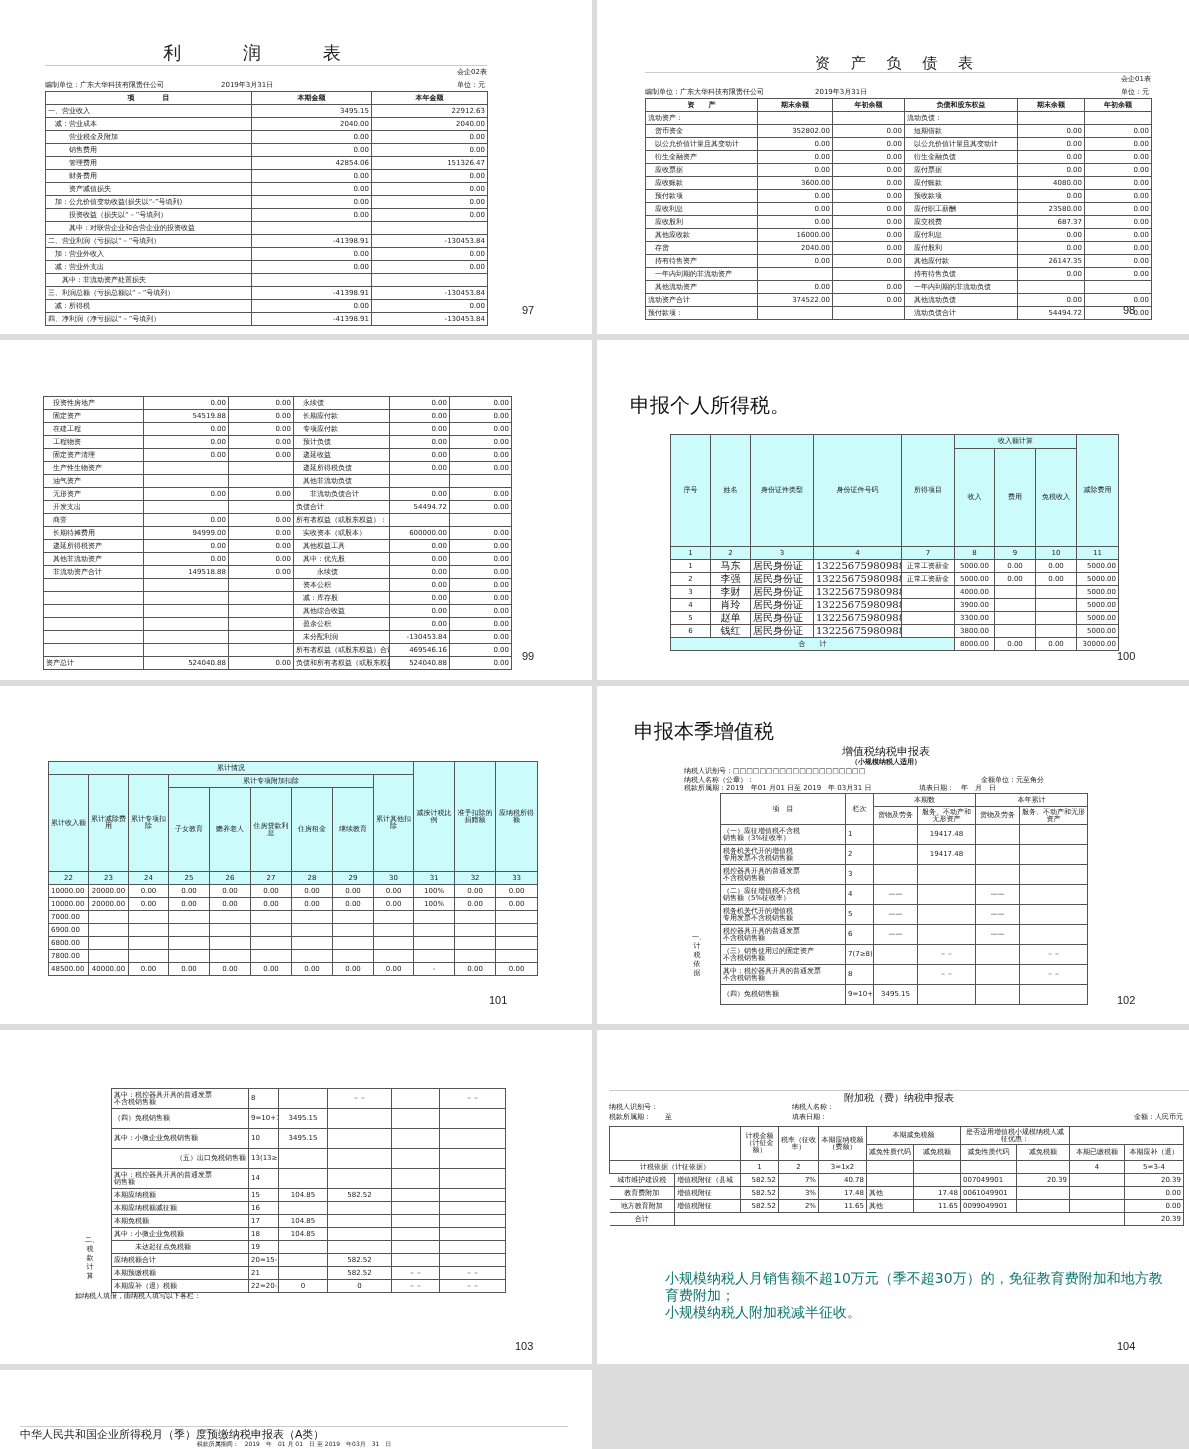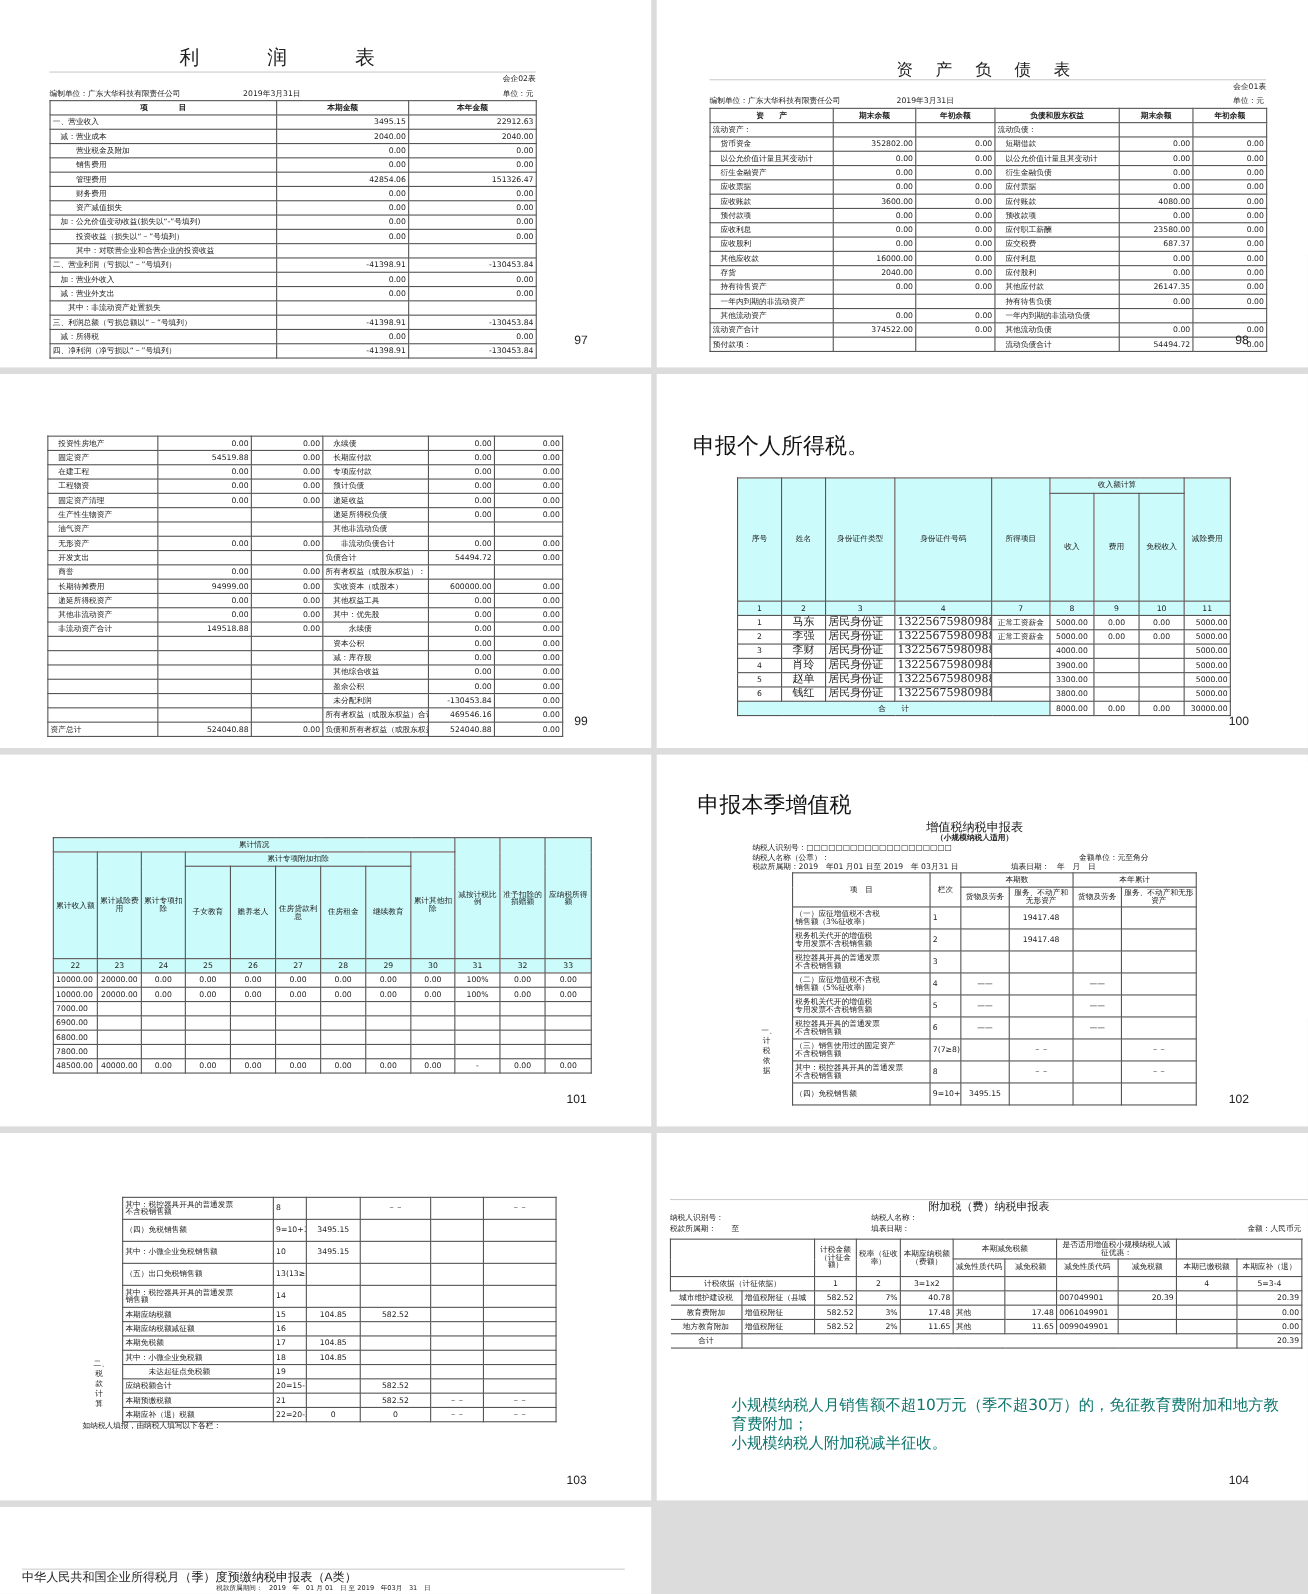--- a/index.html
+++ b/index.html
@@ -759,21 +759,21 @@
               <td class="ctr">0.00</td>
               <td class="ctr">0.00</td>
               <td class="ctr">0.00</td>
               <td class="ctr">-</td>
               <td class="ctr">0.00</td>
               <td class="ctr">0.00</td>
             </tr>
           </tbody>
       </table>
     </div>
-    <div class="pnum" style="left:515px;top:308px">101</div>
+    <div class="pnum" style="left:489px;top:308px">101</div>
   </div>
 
   <div class="slide" style="left:597px;top:686px;width:592px;height:338px">
     <div class="heading" style="left:37px;top:32px">申报本季增值税</div>
     <div class="sheet" style="left:87px;top:60px;width:404px">
       <div style="text-align:center;font-family:'DejaVu Serif',serif;font-size:11px;height:13px">增值税纳税申报表</div>
       <div style="text-align:center;font-weight:bold;height:9px">（小规模纳税人适用）</div>
       <div style="height:9px">纳税人识别号：□□□□□□□□□□□□□□□□□□□□</div>
       <div style="height:8px;position:relative"><span>纳税人名称（公章）：</span><span style="position:absolute;left:297px">金额单位：元至角分</span></div>
       <div style="height:8px;position:relative"><span>税款所属期：2019　年01 月01 日至 2019　年 03月31 日</span><span style="position:absolute;left:235px">填表日期：　年　月　日</span></div>
@@ -923,21 +923,21 @@
               </tr>
               <tr>
                 <td class="" style="white-space: pre-line; height: 20px;">其中：小微企业免税销售额</td>
                 <td class="" style="white-space: pre-line; height: 20px;">10</td>
                 <td class="ctr" style="white-space: pre-line; height: 20px;">3495.15</td>
                 <td class="ctr" style="white-space: pre-line; height: 20px;"></td>
                 <td class="ctr" style="white-space: pre-line; height: 20px;"></td>
                 <td class="ctr" style="white-space: pre-line; height: 20px;"></td>
               </tr>
               <tr>
-                <td class="" style="white-space: pre-line; height: 20px;">（五）出口免税销售额</td>
+                <td class="" style="white-space: pre-line; height: 20px; text-align: right;">（五）出口免税销售额</td>
                 <td class="" style="white-space: pre-line; height: 20px;">13(13≥14)</td>
                 <td class="ctr" style="white-space: pre-line; height: 20px;"></td>
                 <td class="ctr" style="white-space: pre-line; height: 20px;"></td>
                 <td class="ctr" style="white-space: pre-line; height: 20px;"></td>
                 <td class="ctr" style="white-space: pre-line; height: 20px;"></td>
               </tr>
               <tr>
                 <td class="" style="white-space: pre-line; height: 20px;">其中：税控器具开具的普通发票
 销售额</td>
                 <td class="" style="white-space: pre-line; height: 20px;">14</td>

